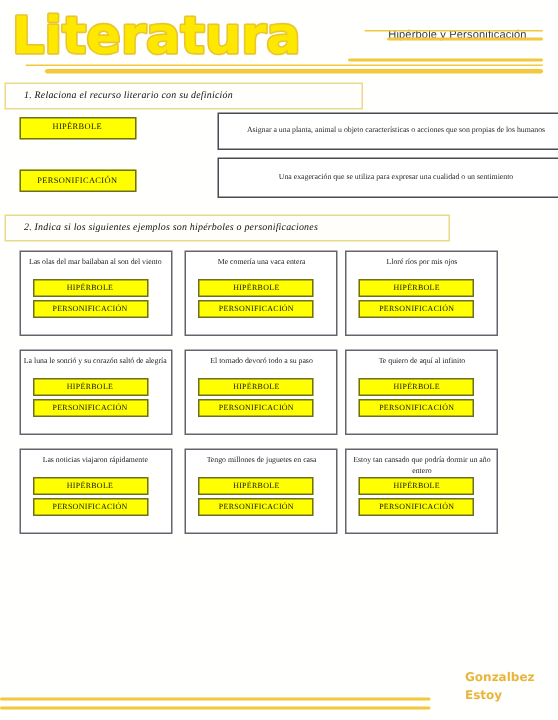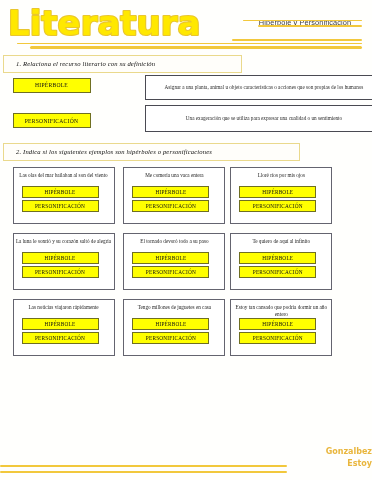--- a/index.html
+++ b/index.html
@@ -33,21 +33,21 @@
   
   .card{position:absolute;border:1px solid #64646f;background:#fff;}
   .card .q{position:absolute;left:2px;right:2px;top:3.5px;text-align:center;
            font-size:5.2px;line-height:7.6px;color:#232323;}
   .card .btn{position:absolute;left:8px;width:75px;height:10px;background:#ffff00;
              border:1px solid #6f6f22;display:flex;align-items:center;
              justify-content:center;font-size:5.3px;color:#111;letter-spacing:0.2px;}
 
   
   .sig{position:absolute;font-family:"DejaVu Sans",sans-serif;font-weight:700;
-       color:#e9b63d;text-align:right;line-height:1;}
+       color:#e9b63d;text-align:left;line-height:1;}
 </style>
 </head>
 <body>
 
 <div class="page">
 
   <div class="logo-wrap">
     <svg width="220" height="46" viewBox="0 0 220 46" id="logo-svg">
         <text x="8" y="35" font-family="DejaVu Sans, sans-serif" font-weight="bold" font-size="34" fill="#ffe800" stroke="#e9c62e" stroke-width="2.2" stroke-linejoin="round" paint-order="stroke">Literatura</text>
       </svg>

